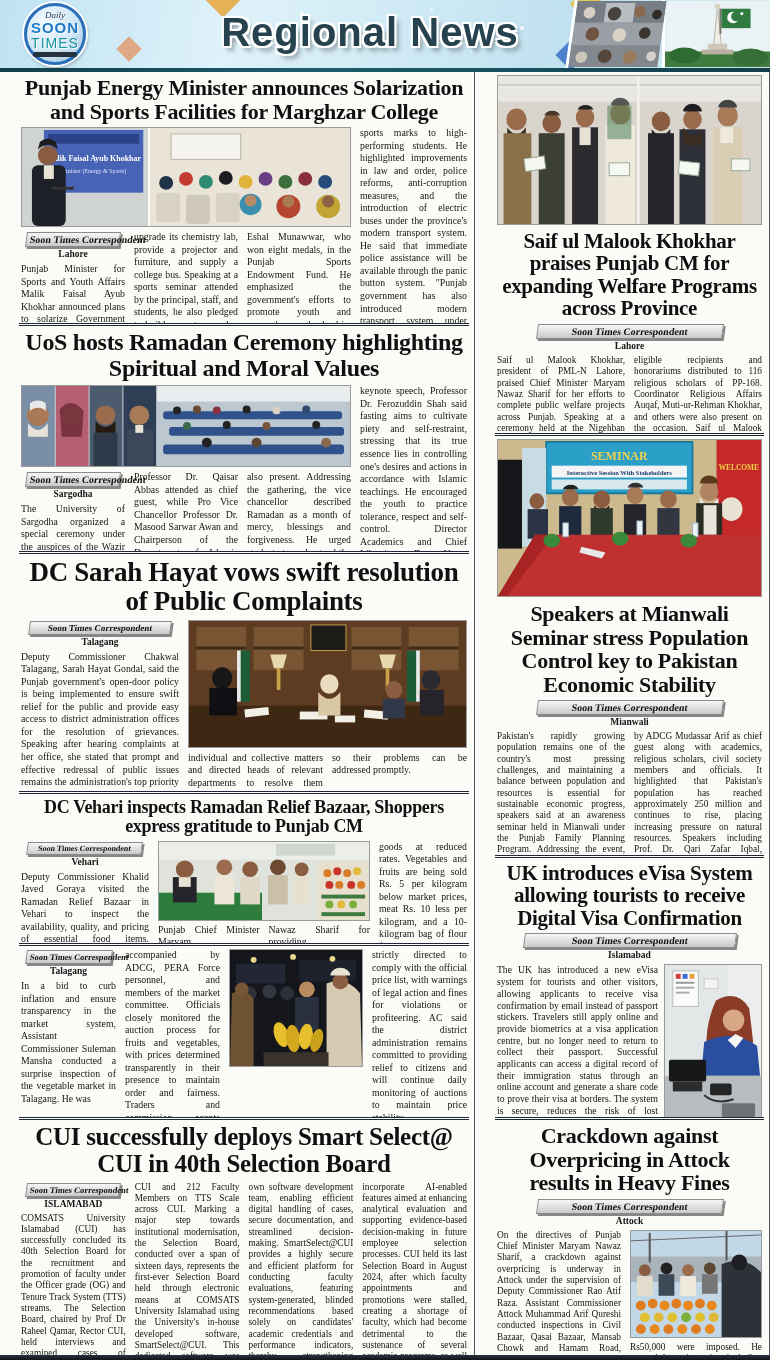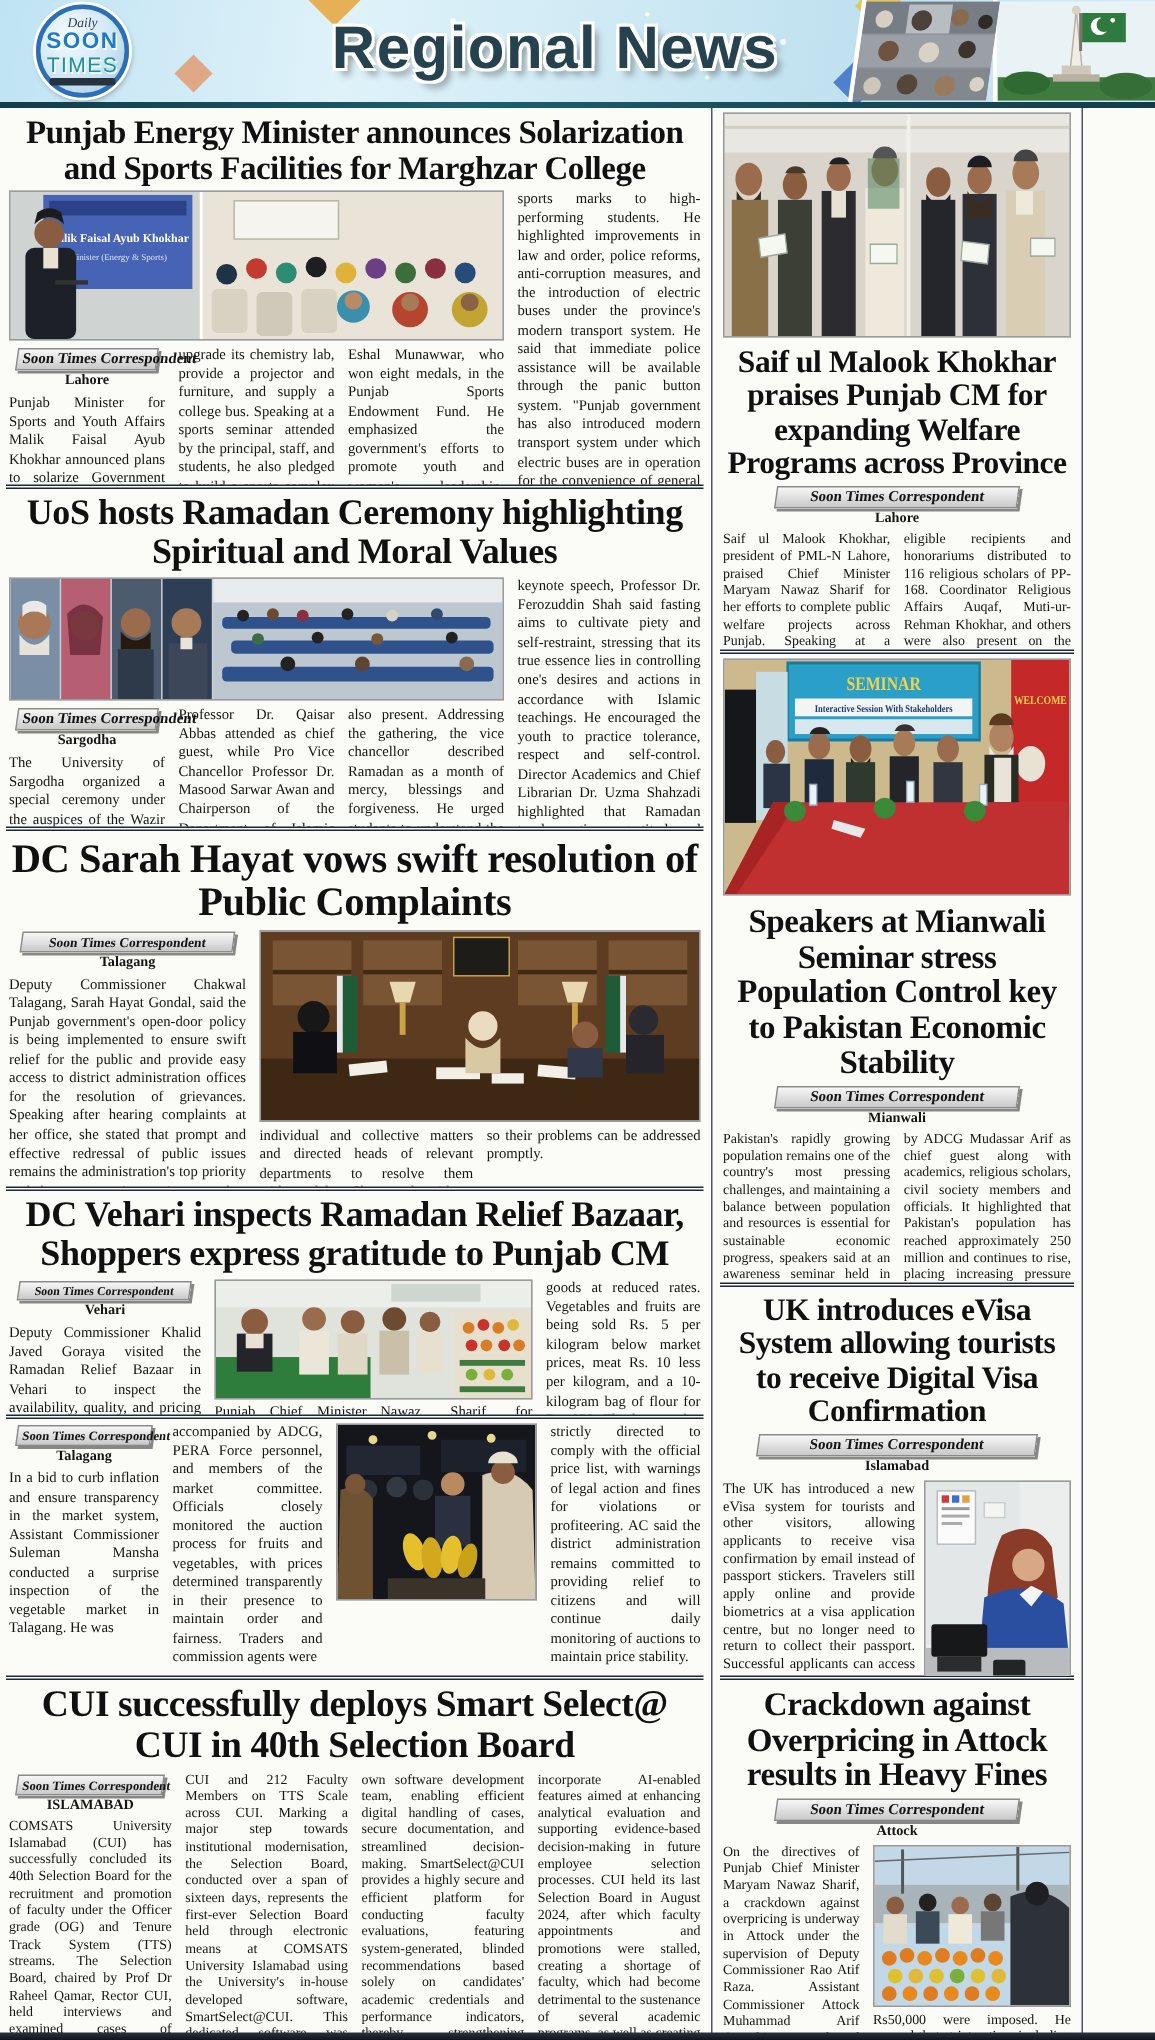--- a/index.html
+++ b/index.html
@@ -21,23 +21,23 @@
   .logo .times { font-family:"Liberation Sans",sans-serif; font-size:14px; font-weight:normal; color:#18939e; letter-spacing:1px; line-height:1.05; text-shadow:1px 1px 0 #fff; }
   .logo .strip { margin-top:2px; width:44px; height:5px; background:#26323c; border-radius:2px; }
   .mh-title { position:absolute; left:160px; top:10px; width:420px; text-align:center;
     font-family:"Liberation Sans",sans-serif; font-weight:bold; font-size:40px; color:#26424e; letter-spacing:1px;
     text-shadow:-2px -2px 0 #fff, 2px -2px 0 #fff, -2px 2px 0 #fff, 2px 2px 0 #fff, 4px 5px 5px rgba(0,0,0,.35); z-index:2; }
   .mh-photos { position:absolute; right:0; top:0; height:68px; display:flex; z-index:2; }
 
   
   .cols-wrap { display:flex; height:1288px; }
   .col-left { width:474px; padding:0 5px 0 4px; }
-  .col-right { width:248px; padding:0 5px; border-left:1.5px solid #51565e; border-right:1.5px solid #51565e; }
-
-  .art { overflow:hidden; border-bottom:3px double #1e2736; padding:3px 2px 2px; }
+  .col-right { width:296px; padding:0 5px; border-left:1.5px solid #51565e; border-right:1.5px solid #51565e; }
+
+  .art { overflow:hidden; border-bottom:3px double #1e2736; padding:3px 2px 2px;margin-left:15px; }
   .art:last-child { border-bottom:none; }
   .hl { text-align:center; font-weight:bold; line-height:1.07; letter-spacing:-.3px; color:#101010; margin:1px 0 4px; }
   .row { display:flex; gap:9px; }
   .colset { display:flex; gap:9px; }
   .c { flex:1; min-width:0; }
   .txt { font-size:9.8px; line-height:1.28; text-align:justify; }
   .txt-sm { font-size:9.3px; line-height:1.22; text-align:justify; }
 
   .byl { margin:1px auto 4px; width:90%; }
   .byl-box { background:linear-gradient(180deg,#f7f7f7 0%,#dcdcdc 60%,#c9c9c9 100%);
@@ -298,21 +298,21 @@
           </div>
           <div class="colset" style="margin-top:4px">
             <p class="c txt">individual and collective matters and directed heads of relevant departments to resolve them without delay. She urged residents to come forward without hesitation</p>
             <p class="c txt">so their problems can be addressed promptly.</p>
           </div>
         </div>
       </div>
     </section>
 
     <section class="art" style="height:152px">
-      <h1 class="hl" style="font-size:24px">DC Vehari inspects Ramadan Relief Bazaar, Shoppers express gratitude to Punjab CM</h1>
+      <h1 class="hl" style="font-size:18px">DC Vehari inspects Ramadan Relief Bazaar, Shoppers express gratitude to Punjab CM</h1>
       <div class="row">
         <div style="width:128px">
           <div class="byl">
             <div class="byl-box" style="font-size:8px">Soon Times Correspondent</div>
             <div class="byl-loc">Vehari</div>
           </div>
           <p class="txt">Deputy Commissioner Khalid Javed Goraya visited the Ramadan Relief Bazaar in Vehari to inspect the availability, quality, and pricing of essential food items. Shoppers expressed gratitude to</p>
         </div>
         <div style="width:212px">
           <div class="photo" style="height:80px">

